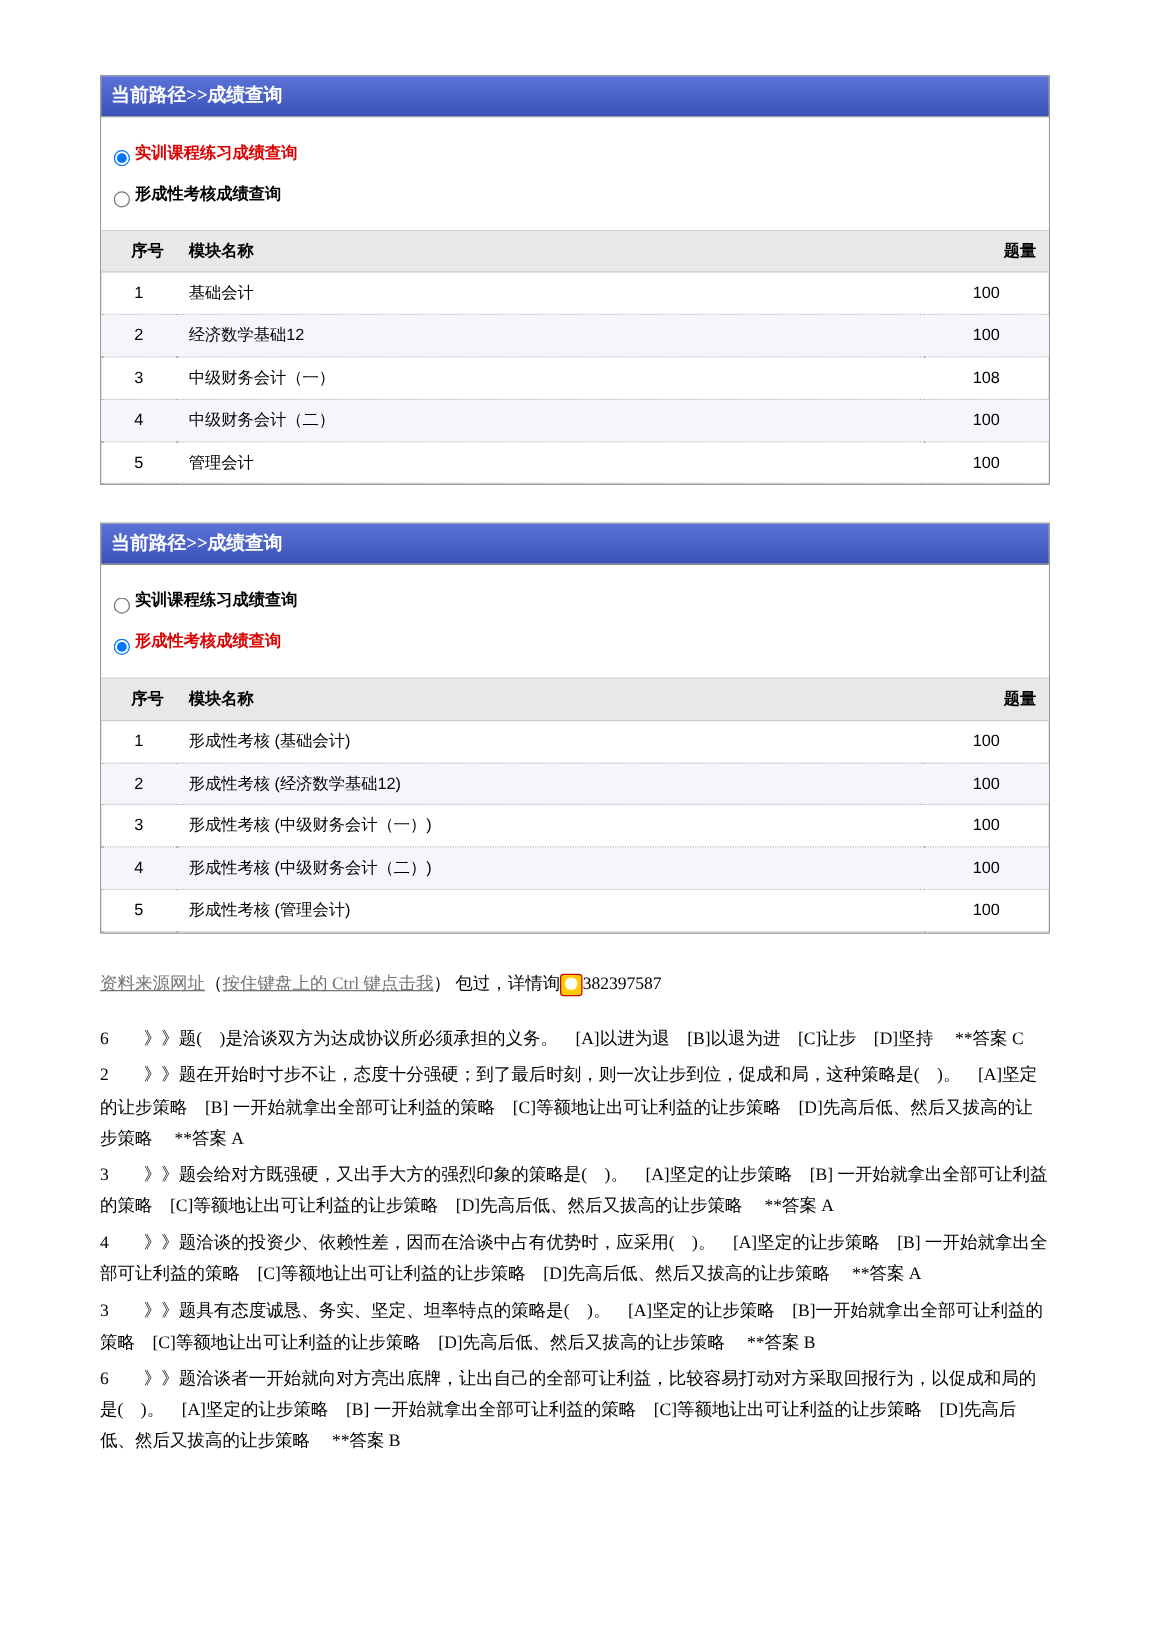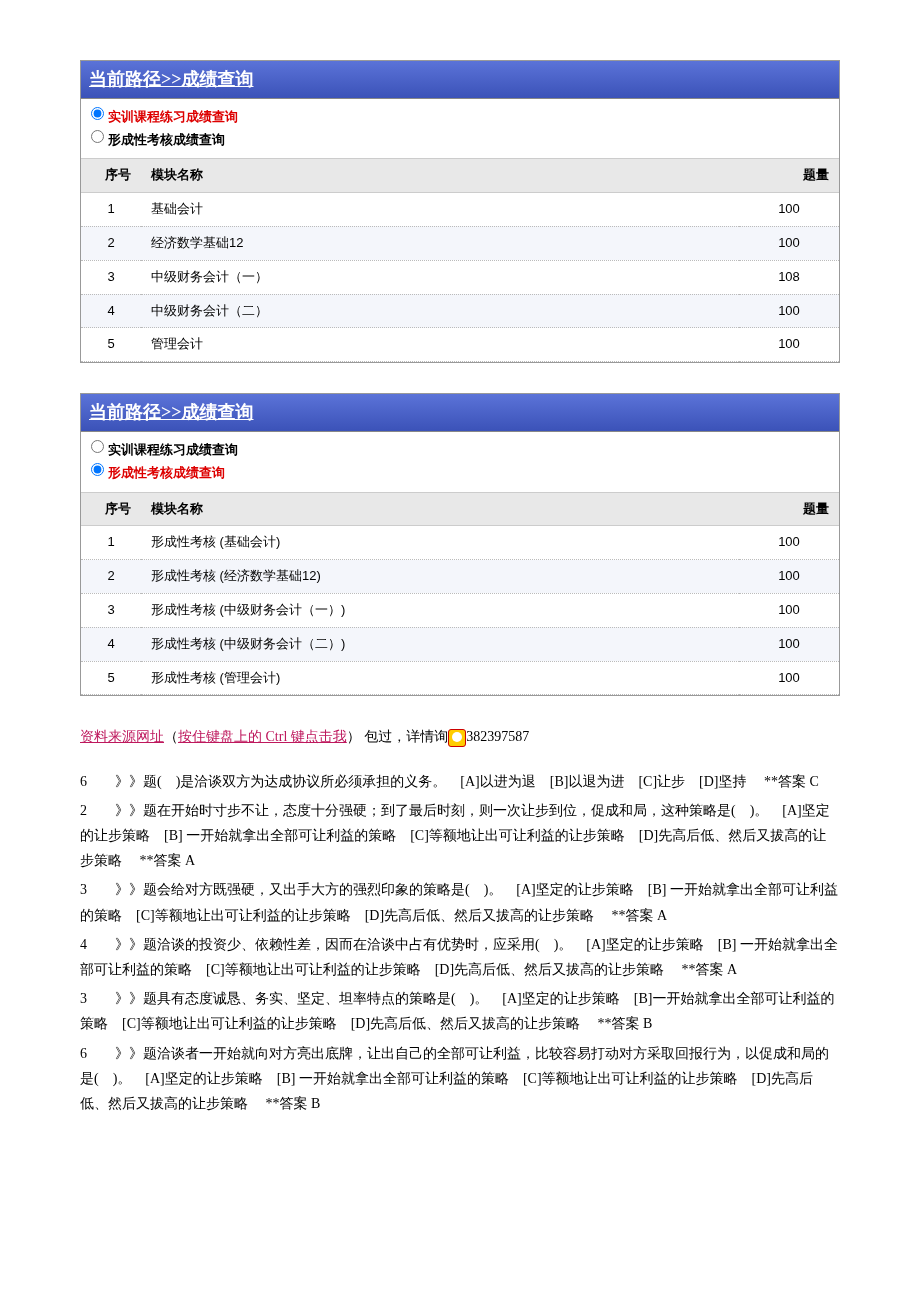--- a/index.html
+++ b/index.html
@@ -1,37 +1,37 @@
 <!DOCTYPE html>
 <html><head>
 <meta charset="utf-8">
 <style>
   * { box-sizing: border-box; margin: 0; padding: 0; }
   body { font-family: "SimSun", "宋体", serif; font-size: 14px; background: #fff; padding: 60px 80px; width: 920px; line-height: 1.6; }
   
   .panel { border: 1px solid #999; margin-bottom: 30px; }
-  .panel-header { background: linear-gradient(#5b73d8, #3b52b8); color: #fff; font-weight: bold; font-size: 18px; padding: 4px 8px; border-bottom: 1px solid #888; text-decoration: underline; }
+  .panel-header { background: linear-gradient(#5b73d8, #3b52b8); color: #fff; font-weight: bold; font-size: 15px; padding: 4px 8px; border-bottom: 1px solid #888; }
   
   .radio-group { background: #fff; padding: 6px 10px; border-bottom: 1px solid #ccc; font-size: 13px; }
-  .radio-item { display: flex; align-items: flex-start; margin: 2px 0; }
+  .radio-item { display: flex; align-items: flex-end; margin: 12px 0; }
   .radio-item input { margin-right: 4px; }
   .radio-item .selected { color: #d00; font-weight: bold; }
   .radio-item .unselected { color: #000; font-weight: bold; }
   
   table { width: 100%; border-collapse: collapse; font-size: 13px; font-family: Arial, "SimSun", sans-serif; }
   thead tr { background: #e8e8e8; }
   th { font-weight: bold; padding: 6px 10px; text-align: right; border-bottom: 1px solid #ccc; }
   th.name-col { text-align: left; }
   td { padding: 6px 10px; border-bottom: 1px dotted #bbb; }
   td.seq { width: 60px; text-align: center; }
   td.qty { width: 100px; text-align: center; }
   tbody tr:nth-child(even) { background: #f4f6fb; }
   
   .ref-line { margin: 20px 0; font-size: 14px; }
-  .ref-line a { color: #be185d; }
+  .ref-line a { color: #737373; }
   .qq-icon { display: inline-block; width: 18px; height: 18px; vertical-align: middle; background: #ffcc00; border: 1px solid #cc0000; border-radius: 3px; position: relative; }
   .qq-icon::before { content: ""; position: absolute; width: 10px; height: 10px; background: #fff; border-radius: 50%; top: 2px; left: 3px; }
   
   .questions { font-size: 14px; }
   .questions p { margin: 4px 0; line-height: 1.8; }
 </style>
 </head>
 <body>
 
 <div class="panel">

